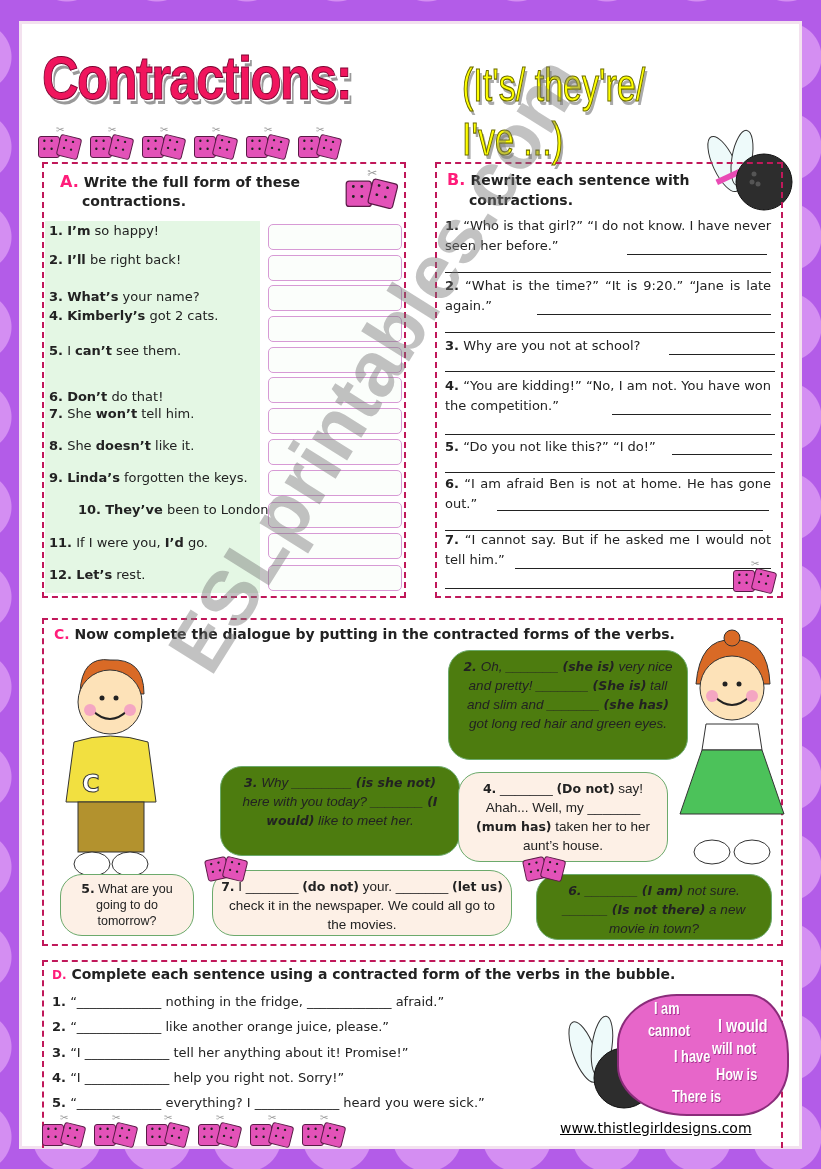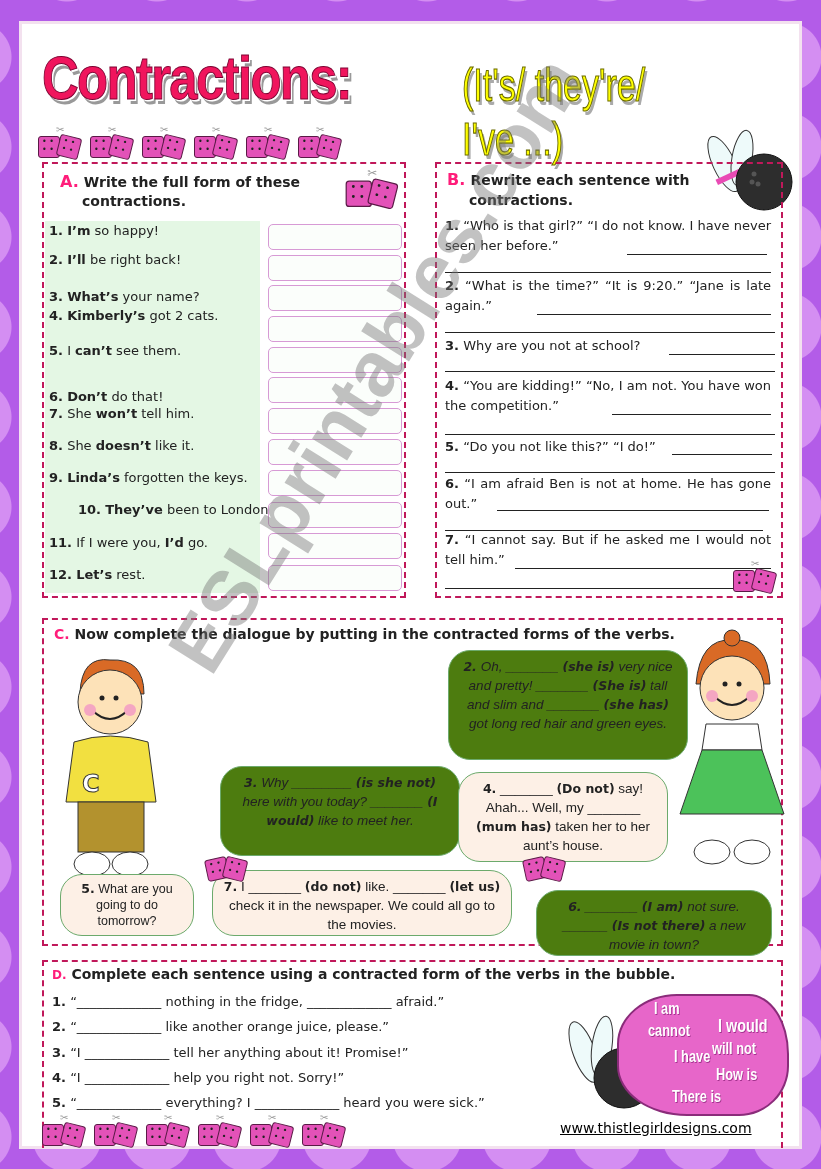--- a/index.html
+++ b/index.html
@@ -227,23 +227,23 @@
     <div class="bubble mint" style="left:176px;top:146px;width:240px;height:90px;">
       <b>3.</b> <span>Why ________ </span><b>(is she not)</b><span> here with you today? _______ </span><b>(I would)</b><span> like to meet her.</span>
     </div>
     <div class="bubble peach" style="left:414px;top:152px;width:210px;height:90px;">
       <b>4.</b><span> _______ </span><b>(Do not)</b><span> say! Ahah... Well, my _______ </span><b>(mum has)</b><span> taken her to her aunt’s house.</span>
     </div>
     <div class="bubble peach" style="left:16px;top:254px;width:134px;height:62px;font-size:12.5px;line-height:16px;">
       <b>5.</b> <span>What are you going to do tomorrow?</span>
     </div>
     <div class="bubble peach" style="left:168px;top:250px;width:300px;height:66px;">
-      <b>7.</b> <span>I _______ </span><b>(do not)</b><span> like. _______ </span><b>(let us)</b><span> check it in the newspaper. We could all go to the movies.</span>
-    </div>
-    <div class="bubble mint" style="left:492px;top:254px;width:236px;height:66px;margin-top:16px;">
+      <b>7.</b> <span>I _______ </span><b>(do not)</b><span> your. _______ </span><b>(let us)</b><span> check it in the newspaper. We could all go to the movies.</span>
+    </div>
+    <div class="bubble mint" style="left:492px;top:254px;width:236px;height:66px;">
       <b>6.</b> <span>_______ </span><b>(I am)</b><span> not sure. ______ </span><b>(Is not there)</b><span> a new movie in town?</span>
     </div>
     <div class="dice" style="position:absolute;left:160px;top:230px;">
         <span></span>
         <span></span>
       </div>
     <div class="dice" style="position:absolute;left:478px;top:230px;">
         <span></span>
         <span></span>
       </div>

